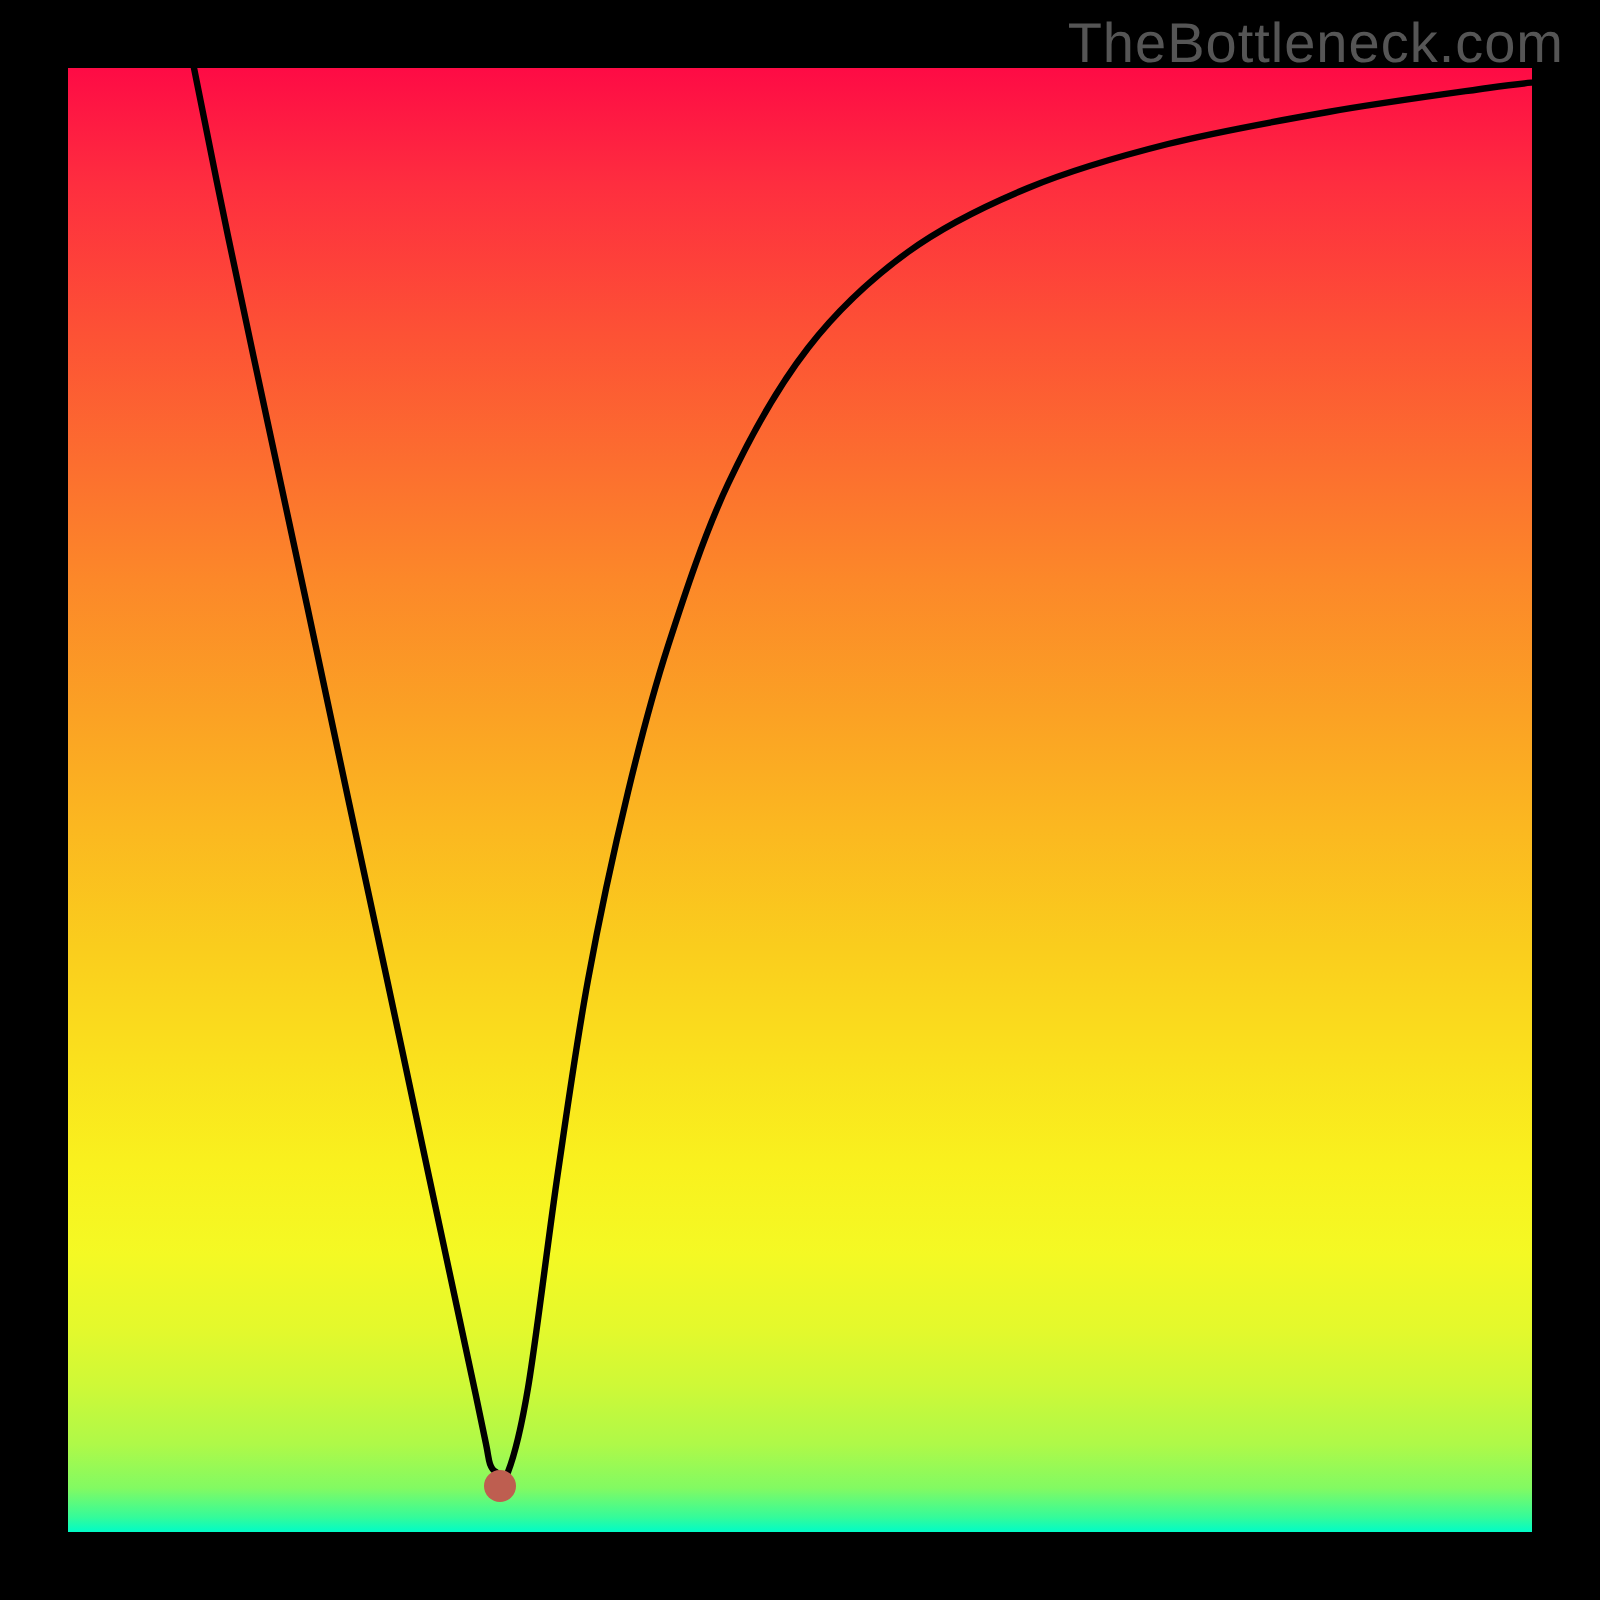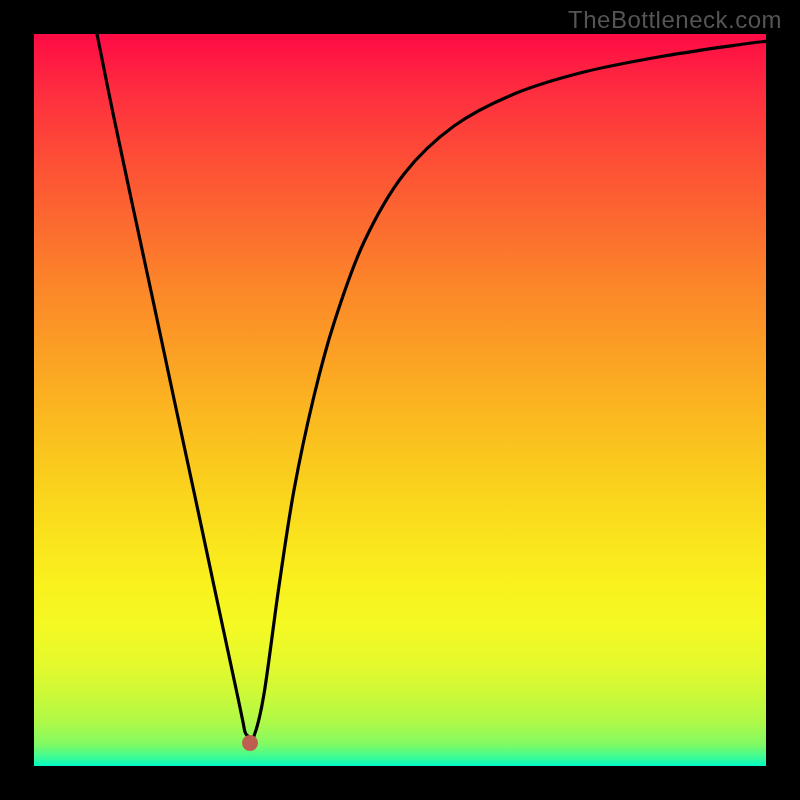--- a/index.html
+++ b/index.html
@@ -3,21 +3,21 @@
 <meta charset="utf-8">
 <style>
   * { margin: 0; padding: 0; box-sizing: border-box; }
   html, body { width: 800px; height: 800px; overflow: hidden; background: #000; }
   .wrap { position: relative; width: 800px; height: 800px; background: #000; }
   .watermark {
     position: absolute;
     top: 6px;
     right: 18px;
     font-family: "Helvetica Neue", Arial, sans-serif;
-    font-size: 24px;
+    font-size: 28px;
     color: #555;
     letter-spacing: 0.5px;
     font-weight: 400;
   }
   .plot-outer {
     position: absolute;
     left: 34px;
     top: 34px;
     width: 732px;
     height: 732px;

